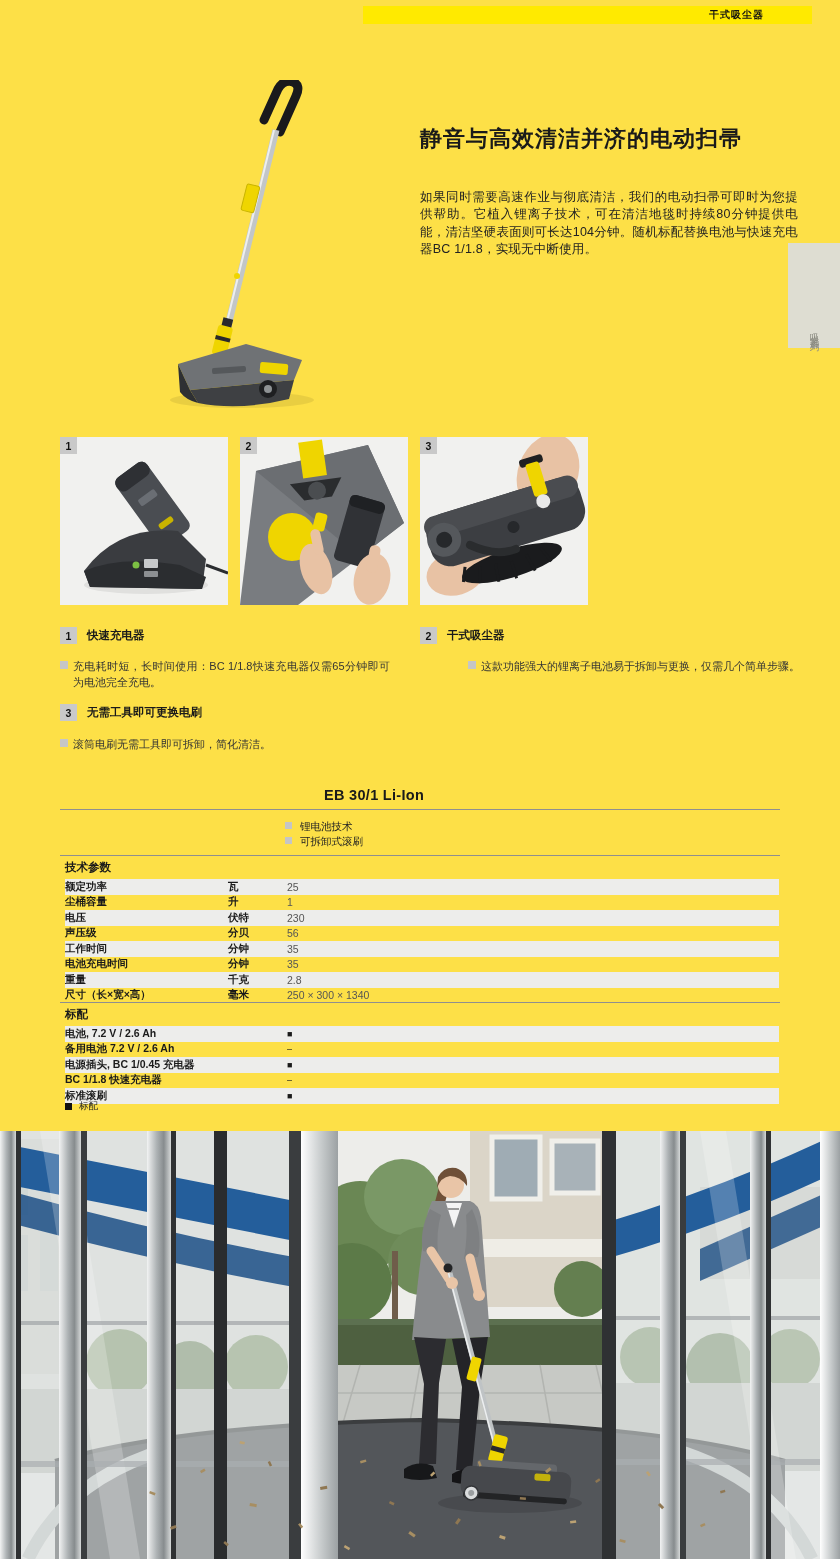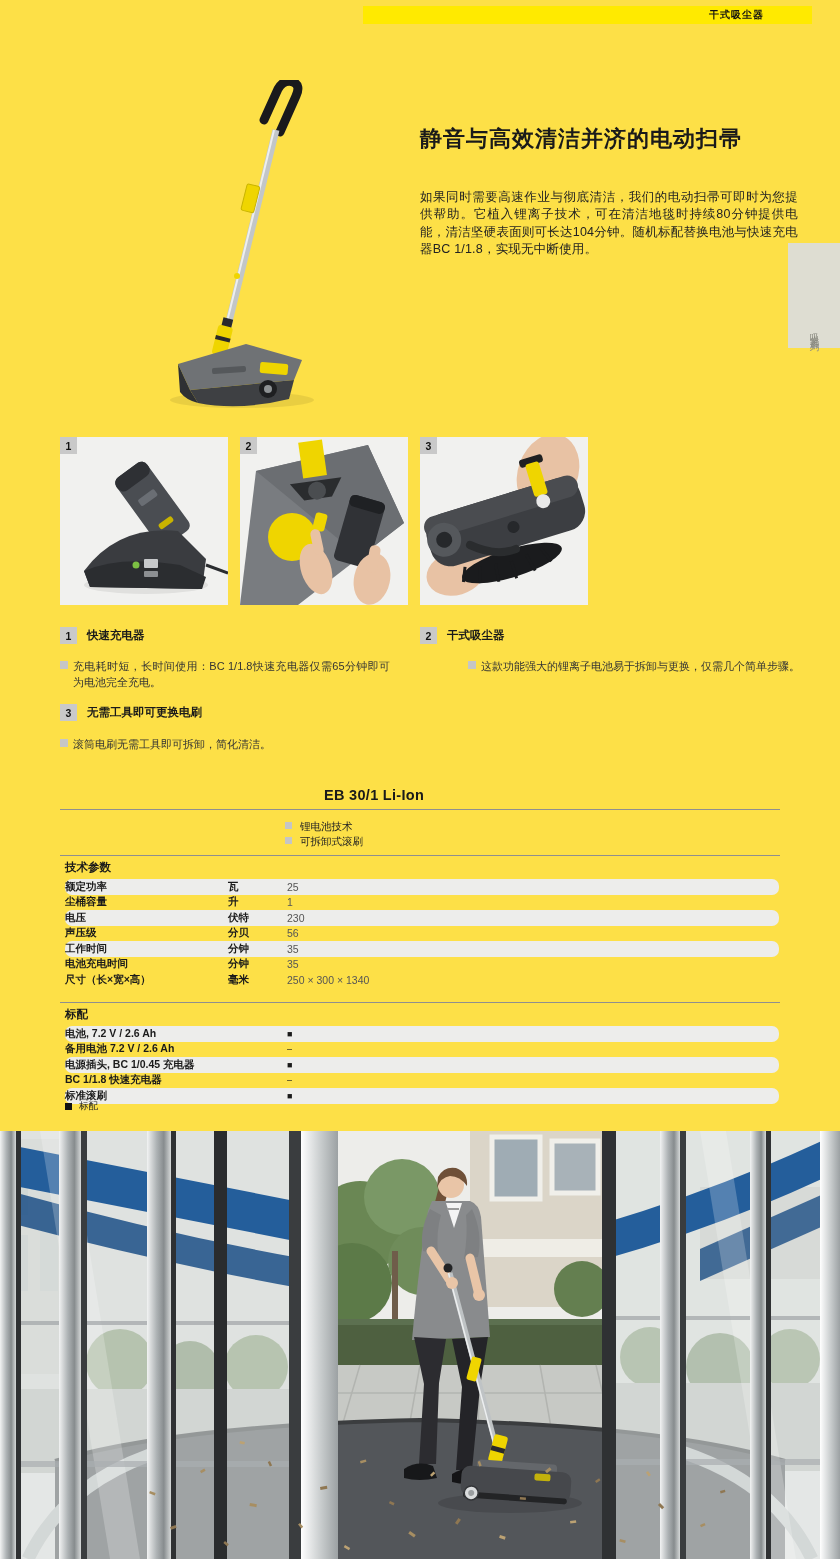--- a/index.html
+++ b/index.html
@@ -35,21 +35,21 @@
   .feat-body p{margin:0;font-size:11px;line-height:16px;color:#333;text-align:justify;}
   
   .prod-name{position:absolute;left:285px;top:787px;font-size:14.5px;font-weight:bold;letter-spacing:.3px;margin-left:39px;}
   .rule{position:absolute;left:60px;width:720px;height:1px;background:#8F8F8F;}
   .hl{position:absolute;left:285px;display:flex;align-items:flex-start;gap:8px;}
   .hl .sq{width:7px;height:7px;margin-top:3px;background:#C5C5C5;}
   .hl span{font-size:10.5px;color:#222;line-height:14px;}
   .tbl{position:absolute;left:65px;width:714px;}
   .tbl h3{margin:0 0 4px 0;font-size:11.5px;font-weight:bold;}
   .row{display:flex;align-items:center;height:15.5px;font-size:10.5px;}
-  .row.alt{background:#EDEDEB;border-radius:7px;}
+  .row.alt{background:#EDEDEB;}
   .row .lab{width:163px;font-weight:bold;flex:none;}
   .row .unit{width:59px;font-weight:bold;flex:none;}
   .row .val{color:#555;}
   .row .mark{width:20px;color:#1a1a1a;font-size:9px;}
   .legend{position:absolute;left:65px;top:1100px;display:flex;align-items:center;gap:7px;}
   .legend .lsq{width:7px;height:7px;background:#111;}
   .legend span{font-size:9.5px;color:#222;}
   
   .photo{position:absolute;left:0;top:1131px;width:840px;height:428px;overflow:hidden;}
 </style>
@@ -230,20 +230,25 @@
       </div>
     <div class="row alt">
         <span class="lab">工作时间</span>
         <span class="unit">分钟</span>
         <span class="val">35</span>
       </div>
     <div class="row">
         <span class="lab">电池充电时间</span>
         <span class="unit">分钟</span>
         <span class="val">35</span>
+      </div>
+    <div class="row alt">
+        <span class="lab">重量</span>
+        <span class="unit">千克</span>
+        <span class="val">2.8</span>
       </div>
     <div class="row">
         <span class="lab">尺寸（长×宽×高）</span>
         <span class="unit">毫米</span>
         <span class="val">250 × 300 × 1340</span>
       </div>
   </div>
 
   <div class="rule" style="top:1002px;"></div>
 

